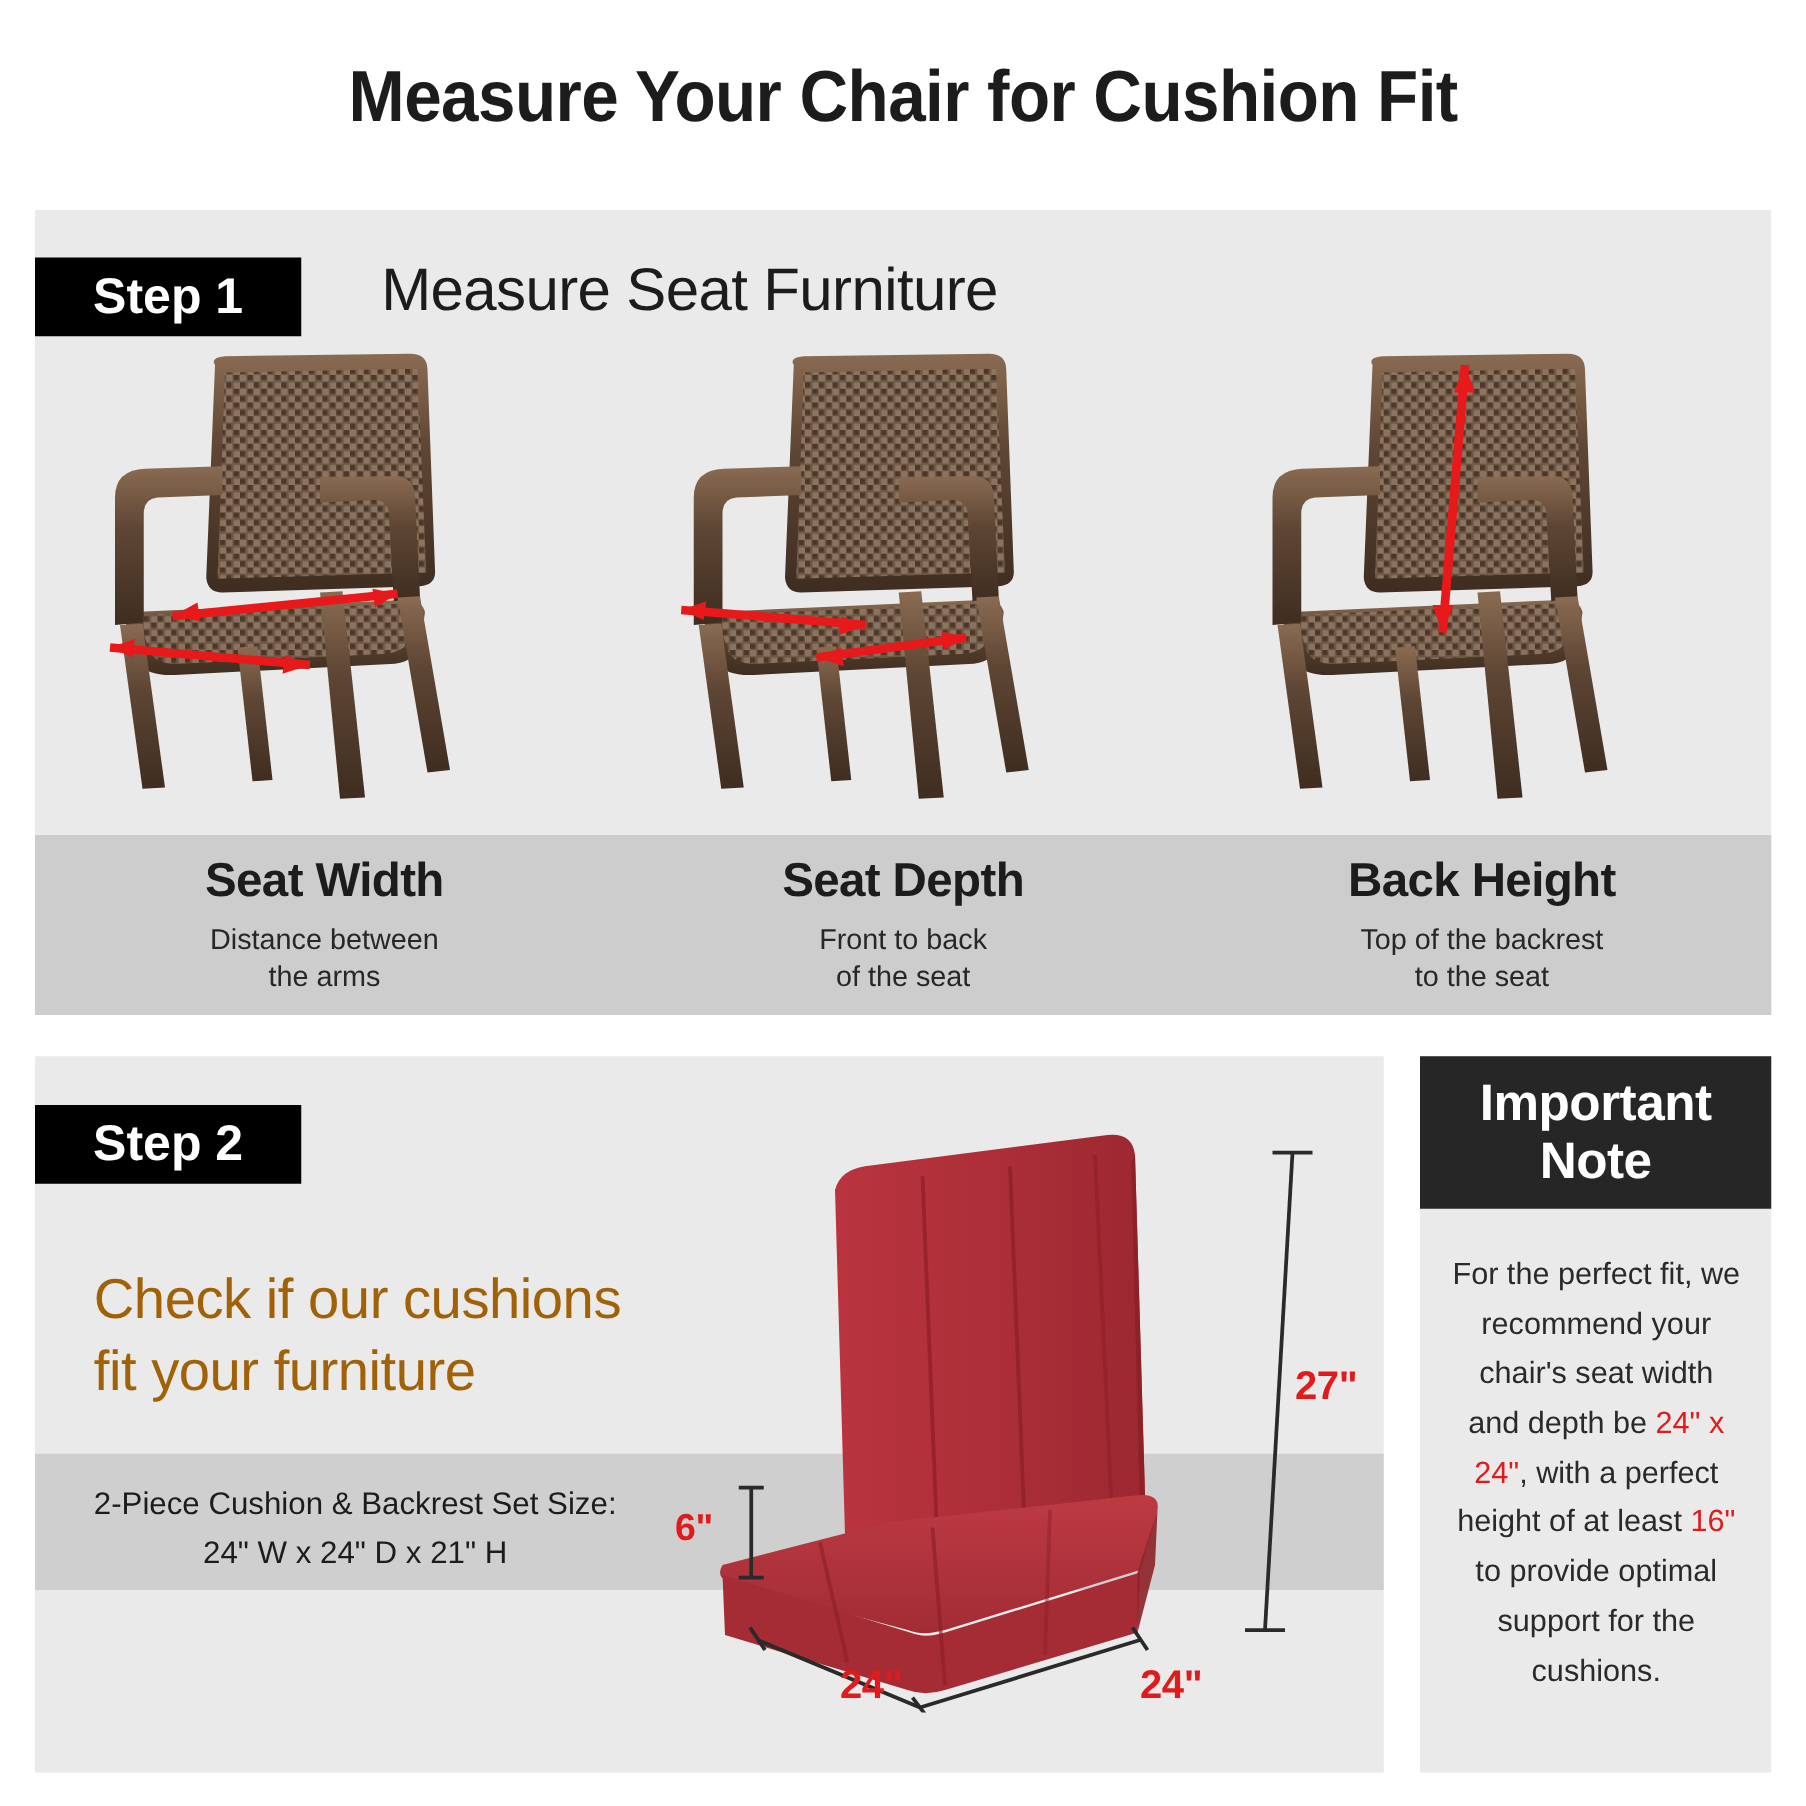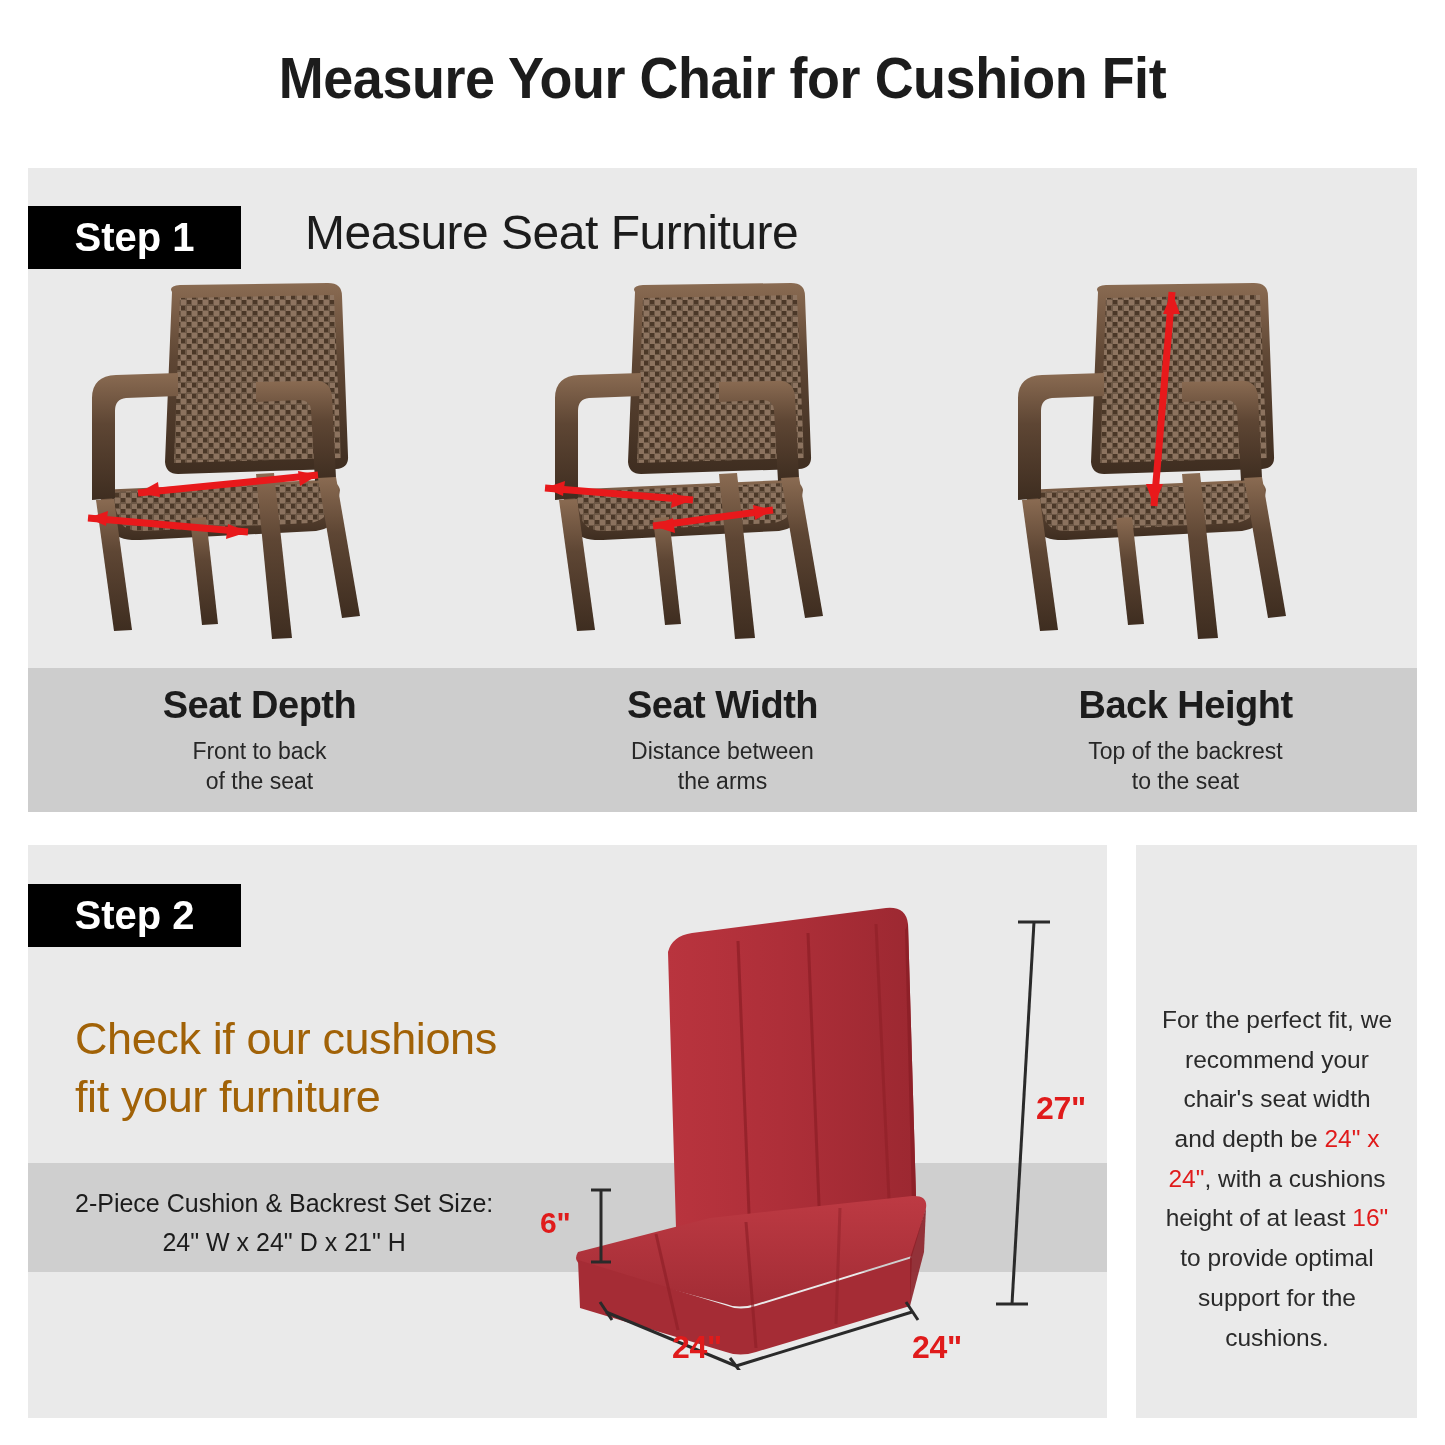--- a/index.html
+++ b/index.html
@@ -208,26 +208,26 @@
           <line x1="186" y1="14" x2="168" y2="228" stroke="#e8191b" stroke-width="7"></line>
           <polygon points="186,14 177,36 194,36" fill="#e8191b"></polygon>
           <polygon points="168,228 160,206 177,206" fill="#e8191b"></polygon>
         </g>
       </svg>
     </div>
   </div>
 
   <div class="caption-band">
     <div class="caption-cell">
+      <div class="caption-title">Seat Width</div>
+      <div class="caption-sub">Distance between<br>the arms</div>
+    </div>
+    <div class="caption-cell">
       <div class="caption-title">Seat Depth</div>
       <div class="caption-sub">Front to back<br>of the seat</div>
-    </div>
-    <div class="caption-cell">
-      <div class="caption-title">Seat Width</div>
-      <div class="caption-sub">Distance between<br>the arms</div>
     </div>
     <div class="caption-cell">
       <div class="caption-title">Back Height</div>
       <div class="caption-sub">Top of the backrest<br>to the seat</div>
     </div>
   </div>
 
   <div class="panel" id="panel-step2"></div>
 
   <div class="step-badge" id="step2-badge">Step 2</div>
@@ -297,15 +297,16 @@
     <line x1="5" y1="4" x2="25" y2="4" stroke="#2a2a2a" stroke-width="3"></line>
     <line x1="5" y1="76" x2="25" y2="76" stroke="#2a2a2a" stroke-width="3"></line>
   </svg>
 
   <div class="dim" id="dim-27">27"</div>
   <div class="dim" id="dim-6">6"</div>
   <div class="dim" id="dim-24-left">24"</div>
   <div class="dim" id="dim-24-right">24"</div>
 
   <div class="panel" id="panel-note"></div>
-  <div id="note-body"><span>For the perfect fit, we recommend your chair's seat width and depth be </span><span class="red">24" x 24"</span><span>, with a cushions height of at least </span><span class="red">16"</span><span> to provide optimal support for the cushions.</span></div>
+  <div id="note-header">Important Note</div>
+  <div id="note-body"><span>For the perfect fit, we recommend your chair's seat width and depth be </span><span class="red">24" x 24"</span><span>, with a perfect height of at least </span><span class="red">16"</span><span> to provide optimal support for the cushions.</span></div>
 
 </div>
 
 </body></html>

